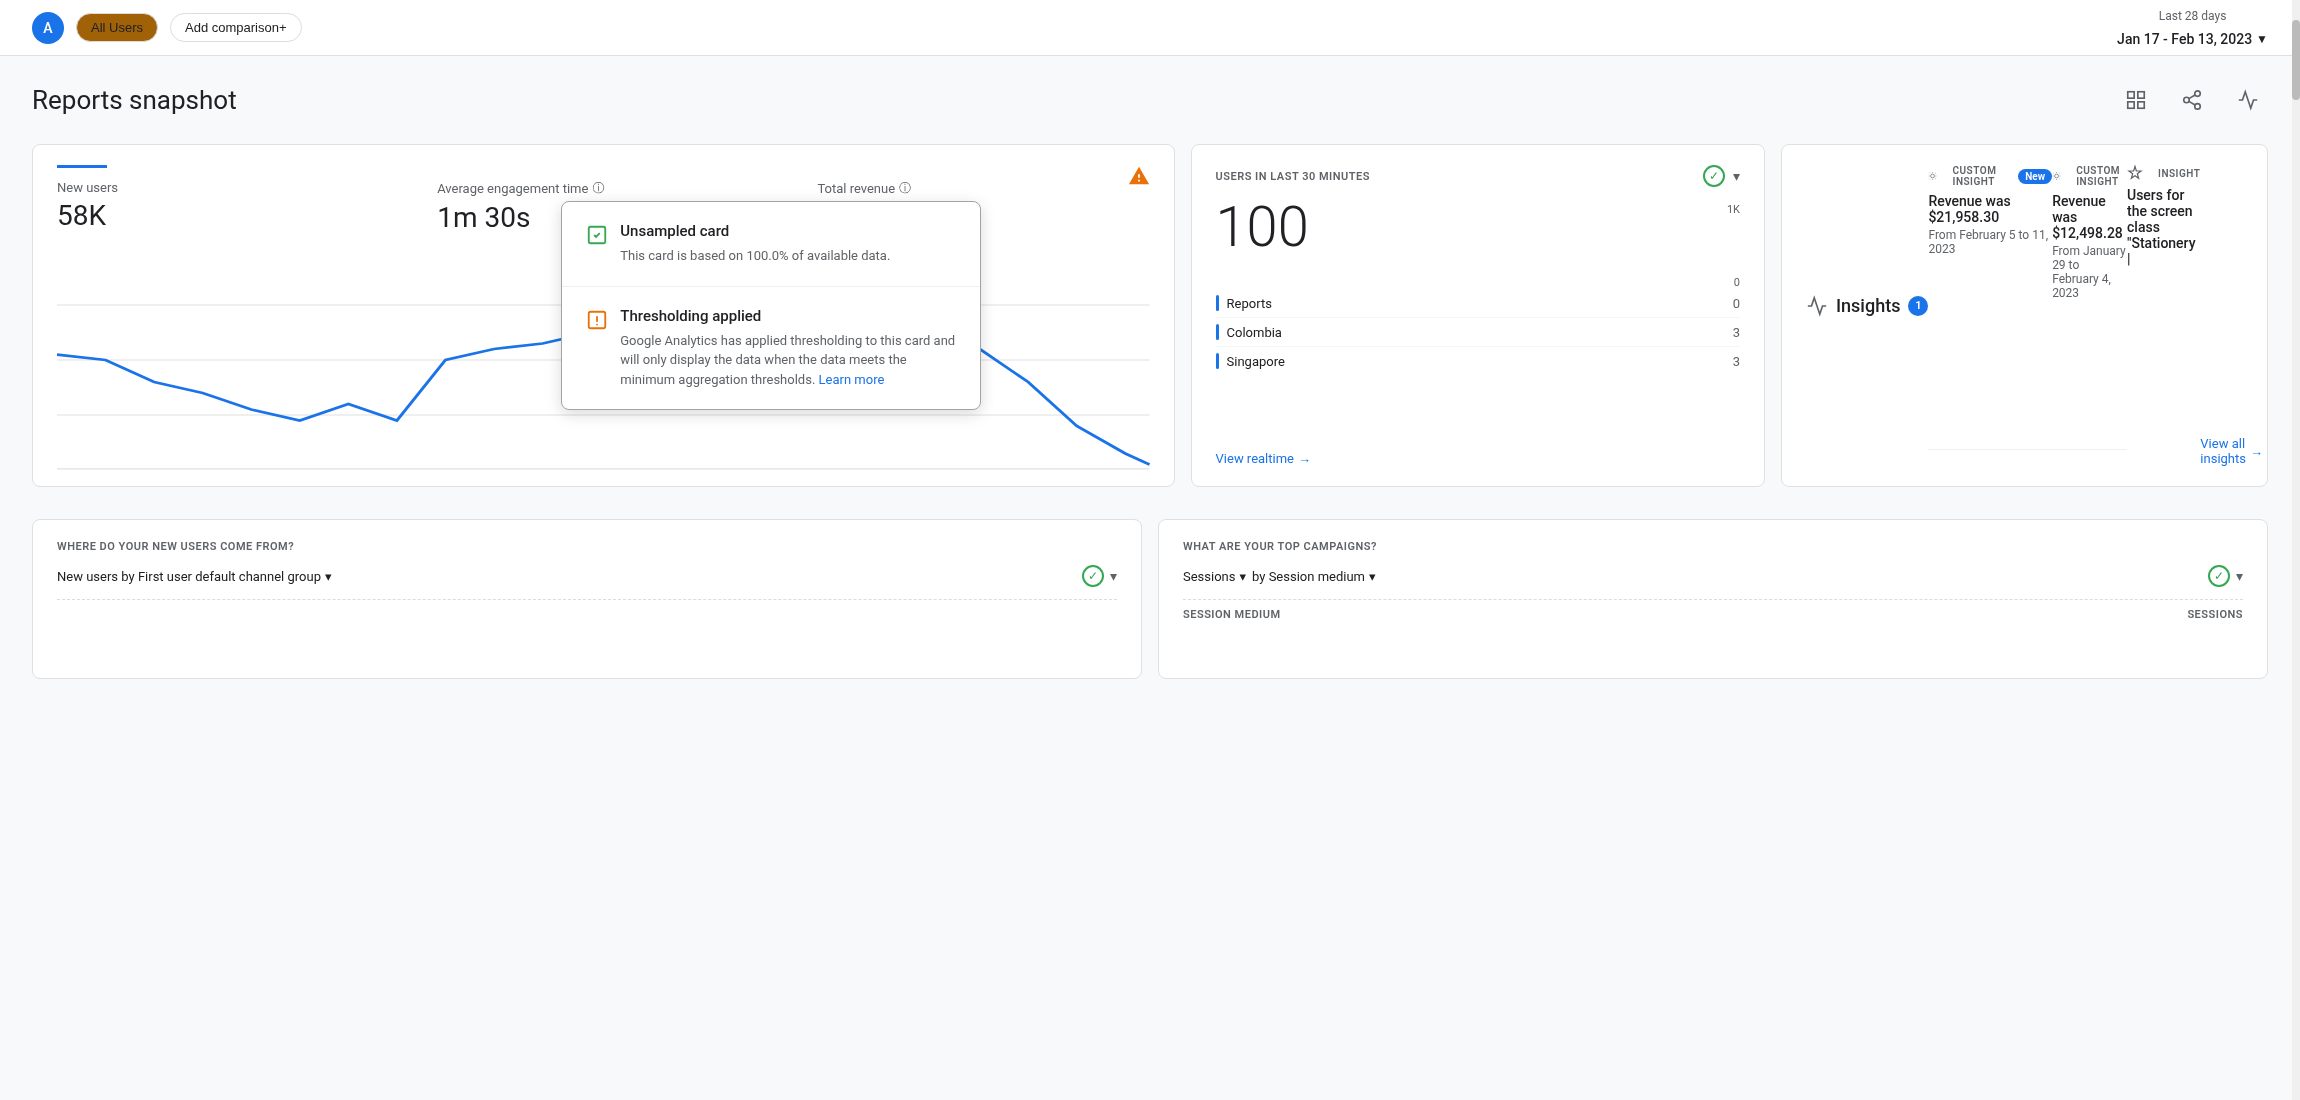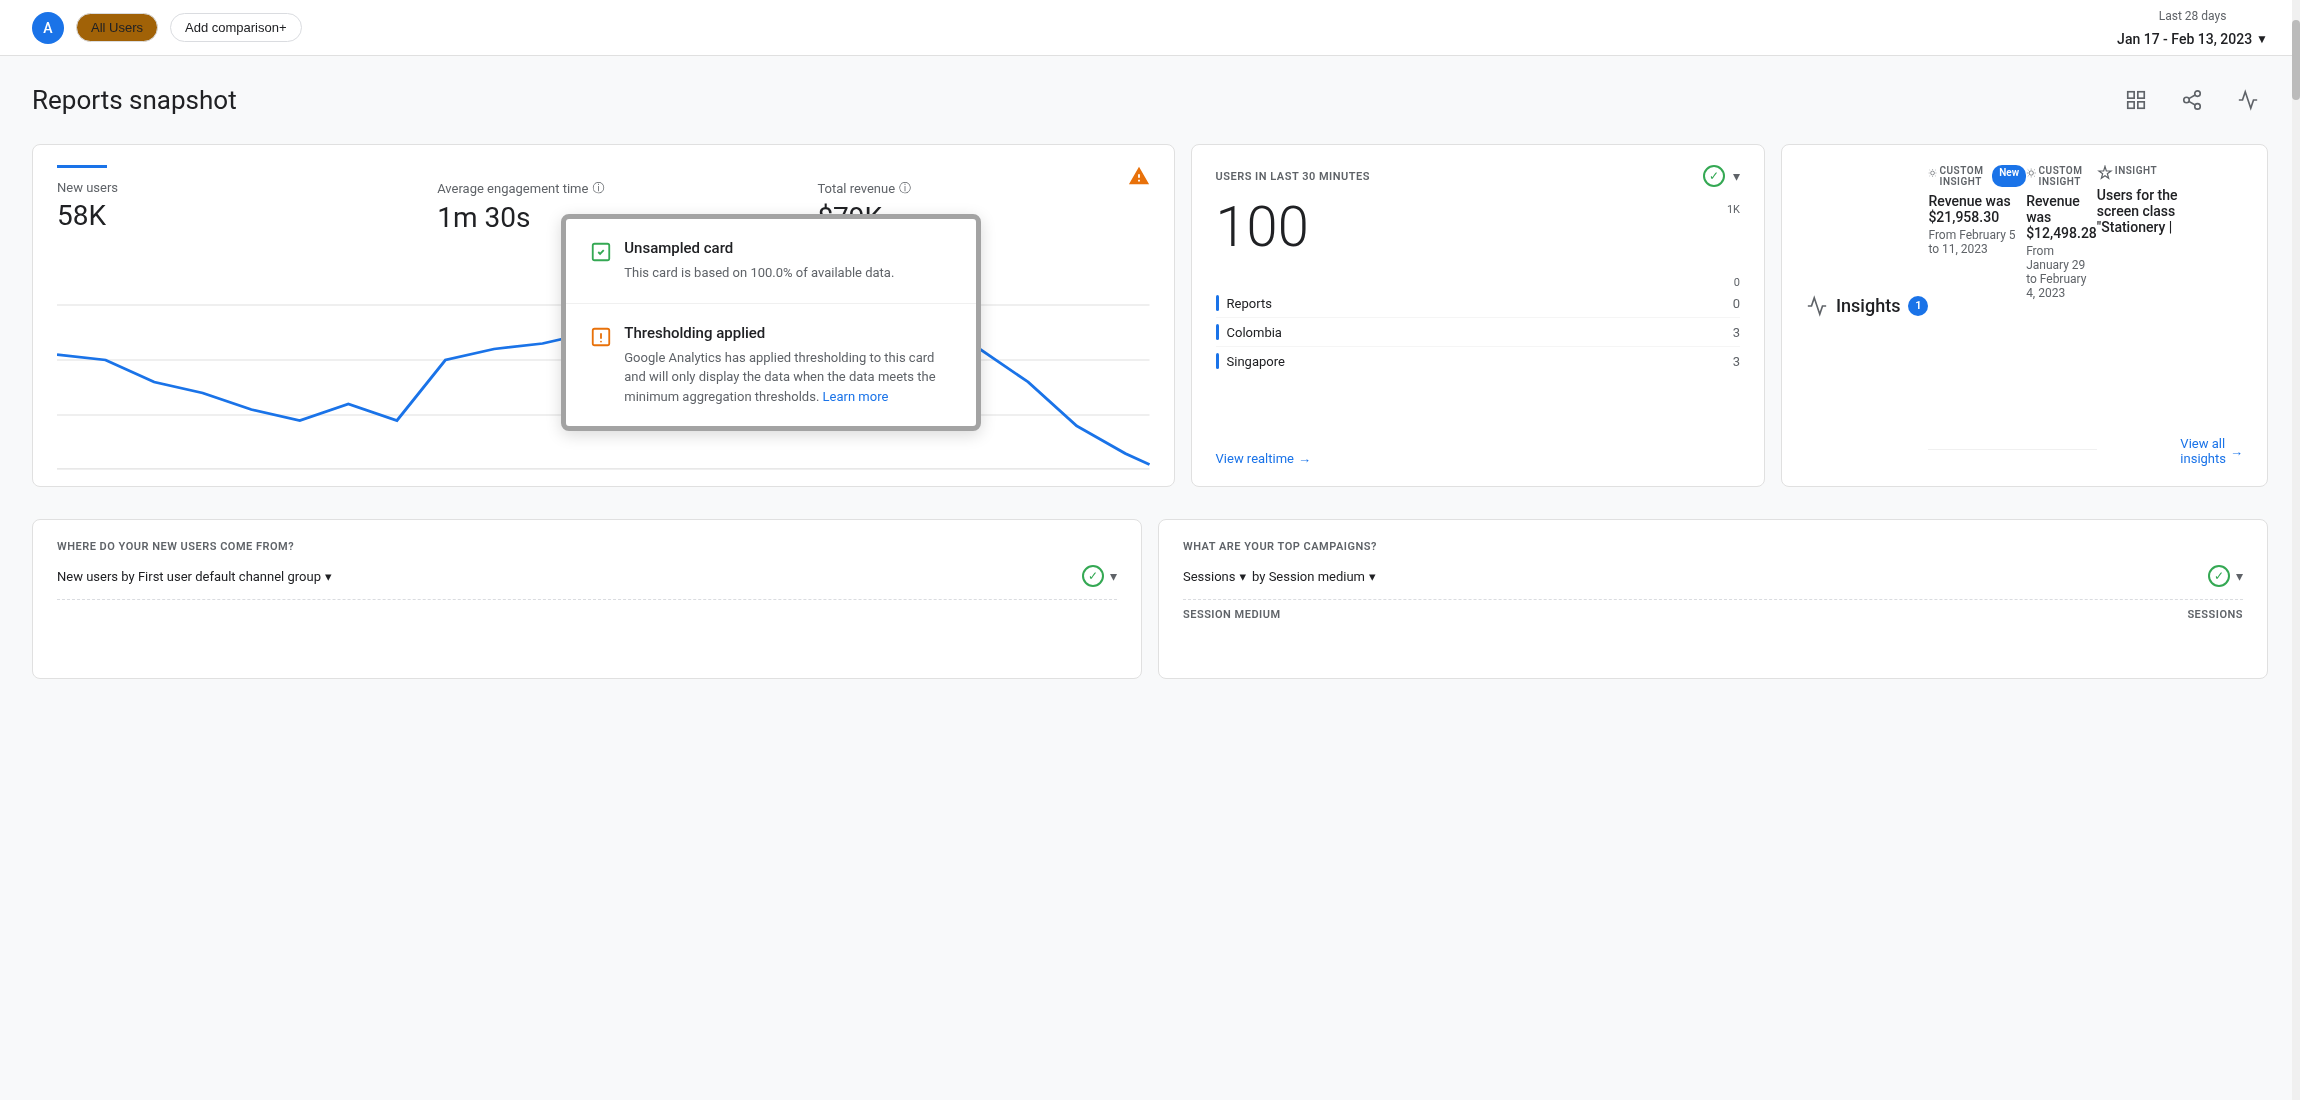--- a/index.html
+++ b/index.html
@@ -177,25 +177,25 @@
       position: absolute;
       top: 20px;
       right: 24px;
       color: #e8710a;
       font-size: 20px;
     }
 
     
     .tooltip-popup {
       position: absolute;
-      top: 69px;
+      top: 56px;
       left: 50%;
       transform: translateX(-10%);
       background: #fff;
-      border: 5px solid #a3a3a3;
+      border: 1px solid #a3a3a3;
       border-radius: 8px;
       box-shadow: 0 4px 16px rgba(0,0,0,0.15);
       padding: 0;
       width: 420px;
       z-index: 100;
     }
     .tooltip-section {
       padding: 20px 24px;
       border-bottom: 1px solid #f0f0f0;
     }
@@ -344,21 +344,22 @@
       font-weight: 600;
     }
     .insight-item {
       border-bottom: 1px solid #f0f0f0;
       padding-bottom: 16px;
       margin-bottom: 16px;
     }
     .insight-item:last-of-type { border-bottom: none; }
     .insight-tag-row {
       display: flex;
-      gap: 2px;
+      align-items: center;
+      gap: 15px;
       margin-bottom: 6px;
     }
     .insight-tag {
       font-size: 10px;
       font-weight: 600;
       letter-spacing: 0.5px;
       color: #5f6368;
       text-transform: uppercase;
     }
     .new-badge {

